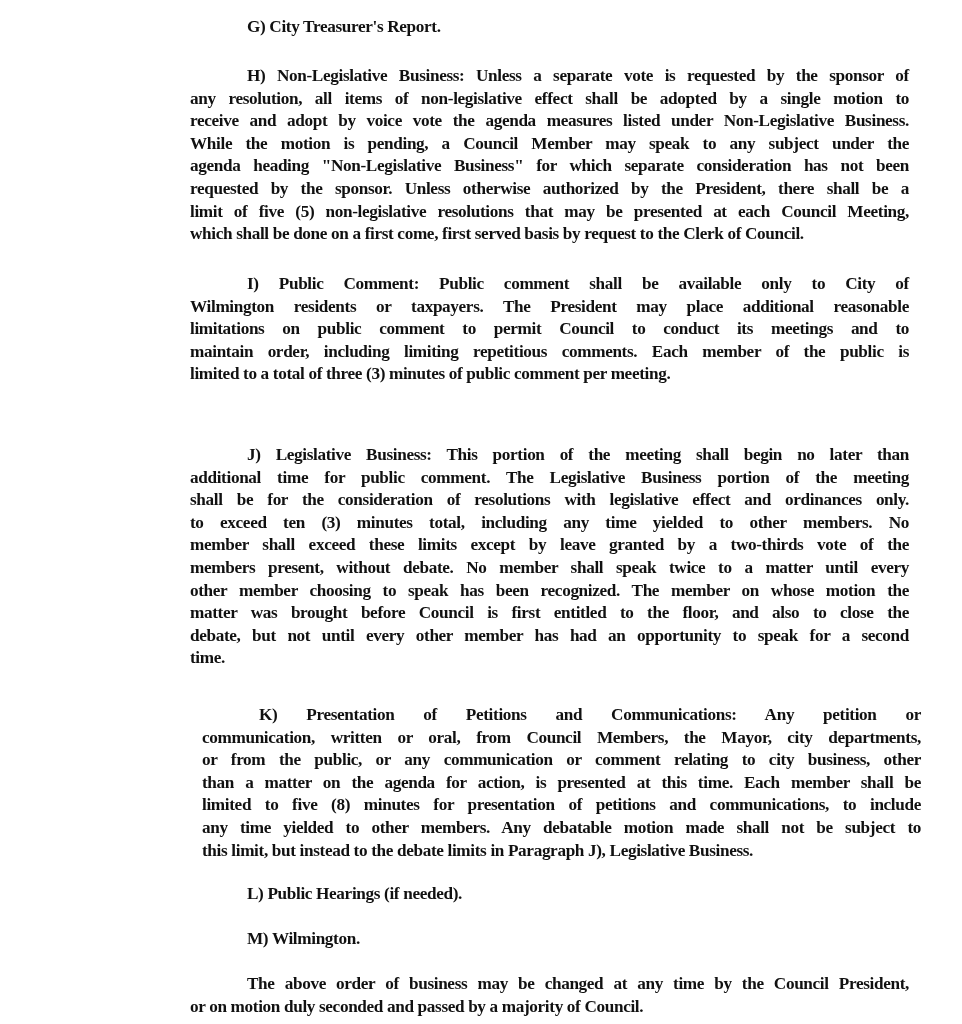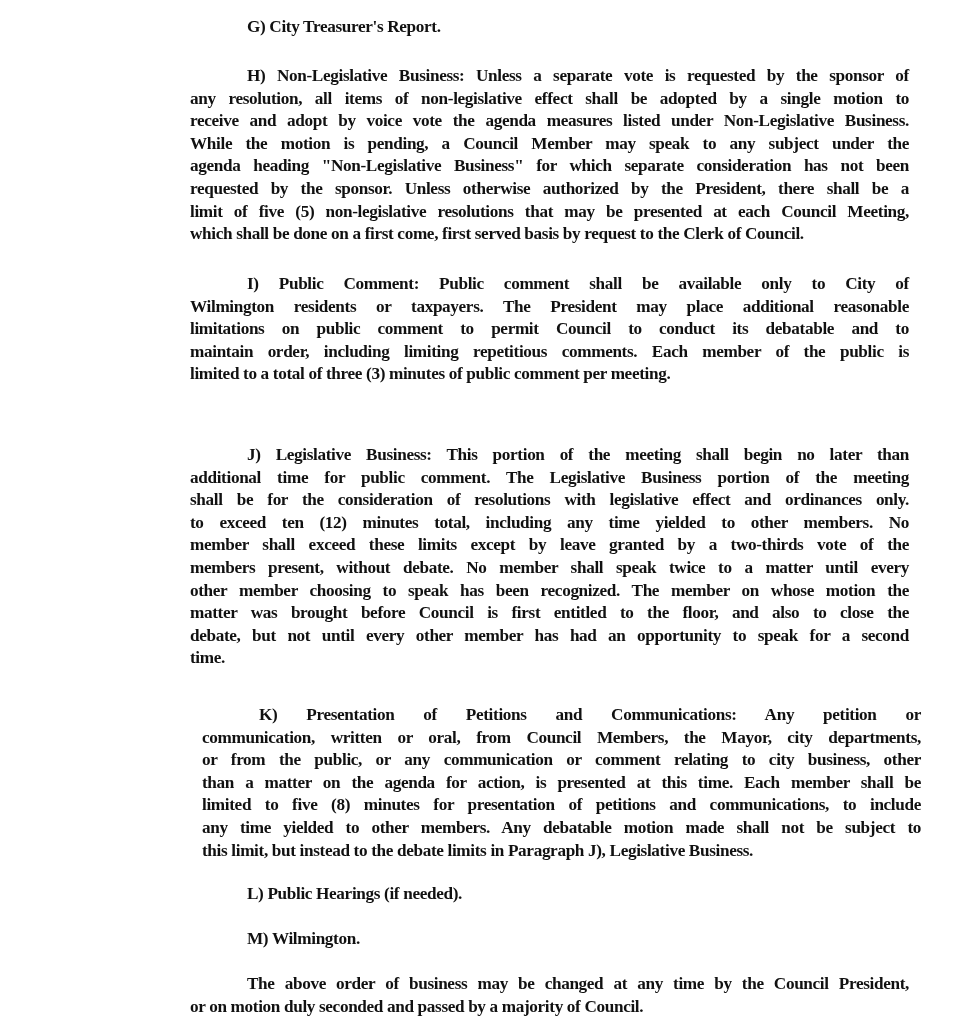--- a/index.html
+++ b/index.html
@@ -30,29 +30,29 @@
       <div class="line">receive and adopt by voice vote the agenda measures listed under Non-Legislative Business.</div>
       <div class="line">While the motion is pending, a Council Member may speak to any subject under the</div>
       <div class="line">agenda heading "Non-Legislative Business" for which separate consideration has not been</div>
       <div class="line">requested by the sponsor. Unless otherwise authorized by the President, there shall be a</div>
       <div class="line">limit of five (5) non-legislative resolutions that may be presented at each Council Meeting,</div>
       <div class="line last">which shall be done on a first come, first served basis by request to the Clerk of Council.</div>
     </div>
     <div class="para" style="top: 273px;">
       <div class="line indent">I) Public Comment: Public comment shall be available only to City of</div>
       <div class="line">Wilmington residents or taxpayers. The President may place additional reasonable</div>
-      <div class="line">limitations on public comment to permit Council to conduct its debatable and to</div>
+      <div class="line">limitations on public comment to permit Council to conduct its meetings and to</div>
       <div class="line">maintain order, including limiting repetitious comments. Each member of the public is</div>
       <div class="line last">limited to a total of three (3) minutes of public comment per meeting.</div>
     </div>
     <div class="para" style="top: 408px; margin-top: 36px;">
       <div class="line indent">J) Legislative Business:  This portion of the meeting shall begin no later than</div>
       <div class="line">additional time for public comment. The Legislative Business portion of the meeting</div>
       <div class="line">shall be for the consideration of resolutions with legislative effect and ordinances only.</div>
-      <div class="line">to exceed ten (12) minutes total, including any time yielded to other members. No</div>
+      <div class="line">to exceed ten (3) minutes total, including any time yielded to other members. No</div>
       <div class="line">member shall exceed these limits except by leave granted by a two-thirds vote of the</div>
       <div class="line">members present, without debate. No member shall speak twice to a matter until every</div>
       <div class="line">other member choosing to speak has been recognized. The member on whose motion the</div>
       <div class="line">matter was brought before Council is first entitled to the floor, and also to close the</div>
       <div class="line">debate, but not until every other member has had an opportunity to speak for a second</div>
       <div class="line last">time.</div>
     </div>
     <div class="para" style="top: 704px; margin-left: 12px;">
       <div class="line indent">K) Presentation of Petitions and Communications: Any petition or</div>
       <div class="line">communication, written or oral, from Council Members, the Mayor, city departments,</div>

